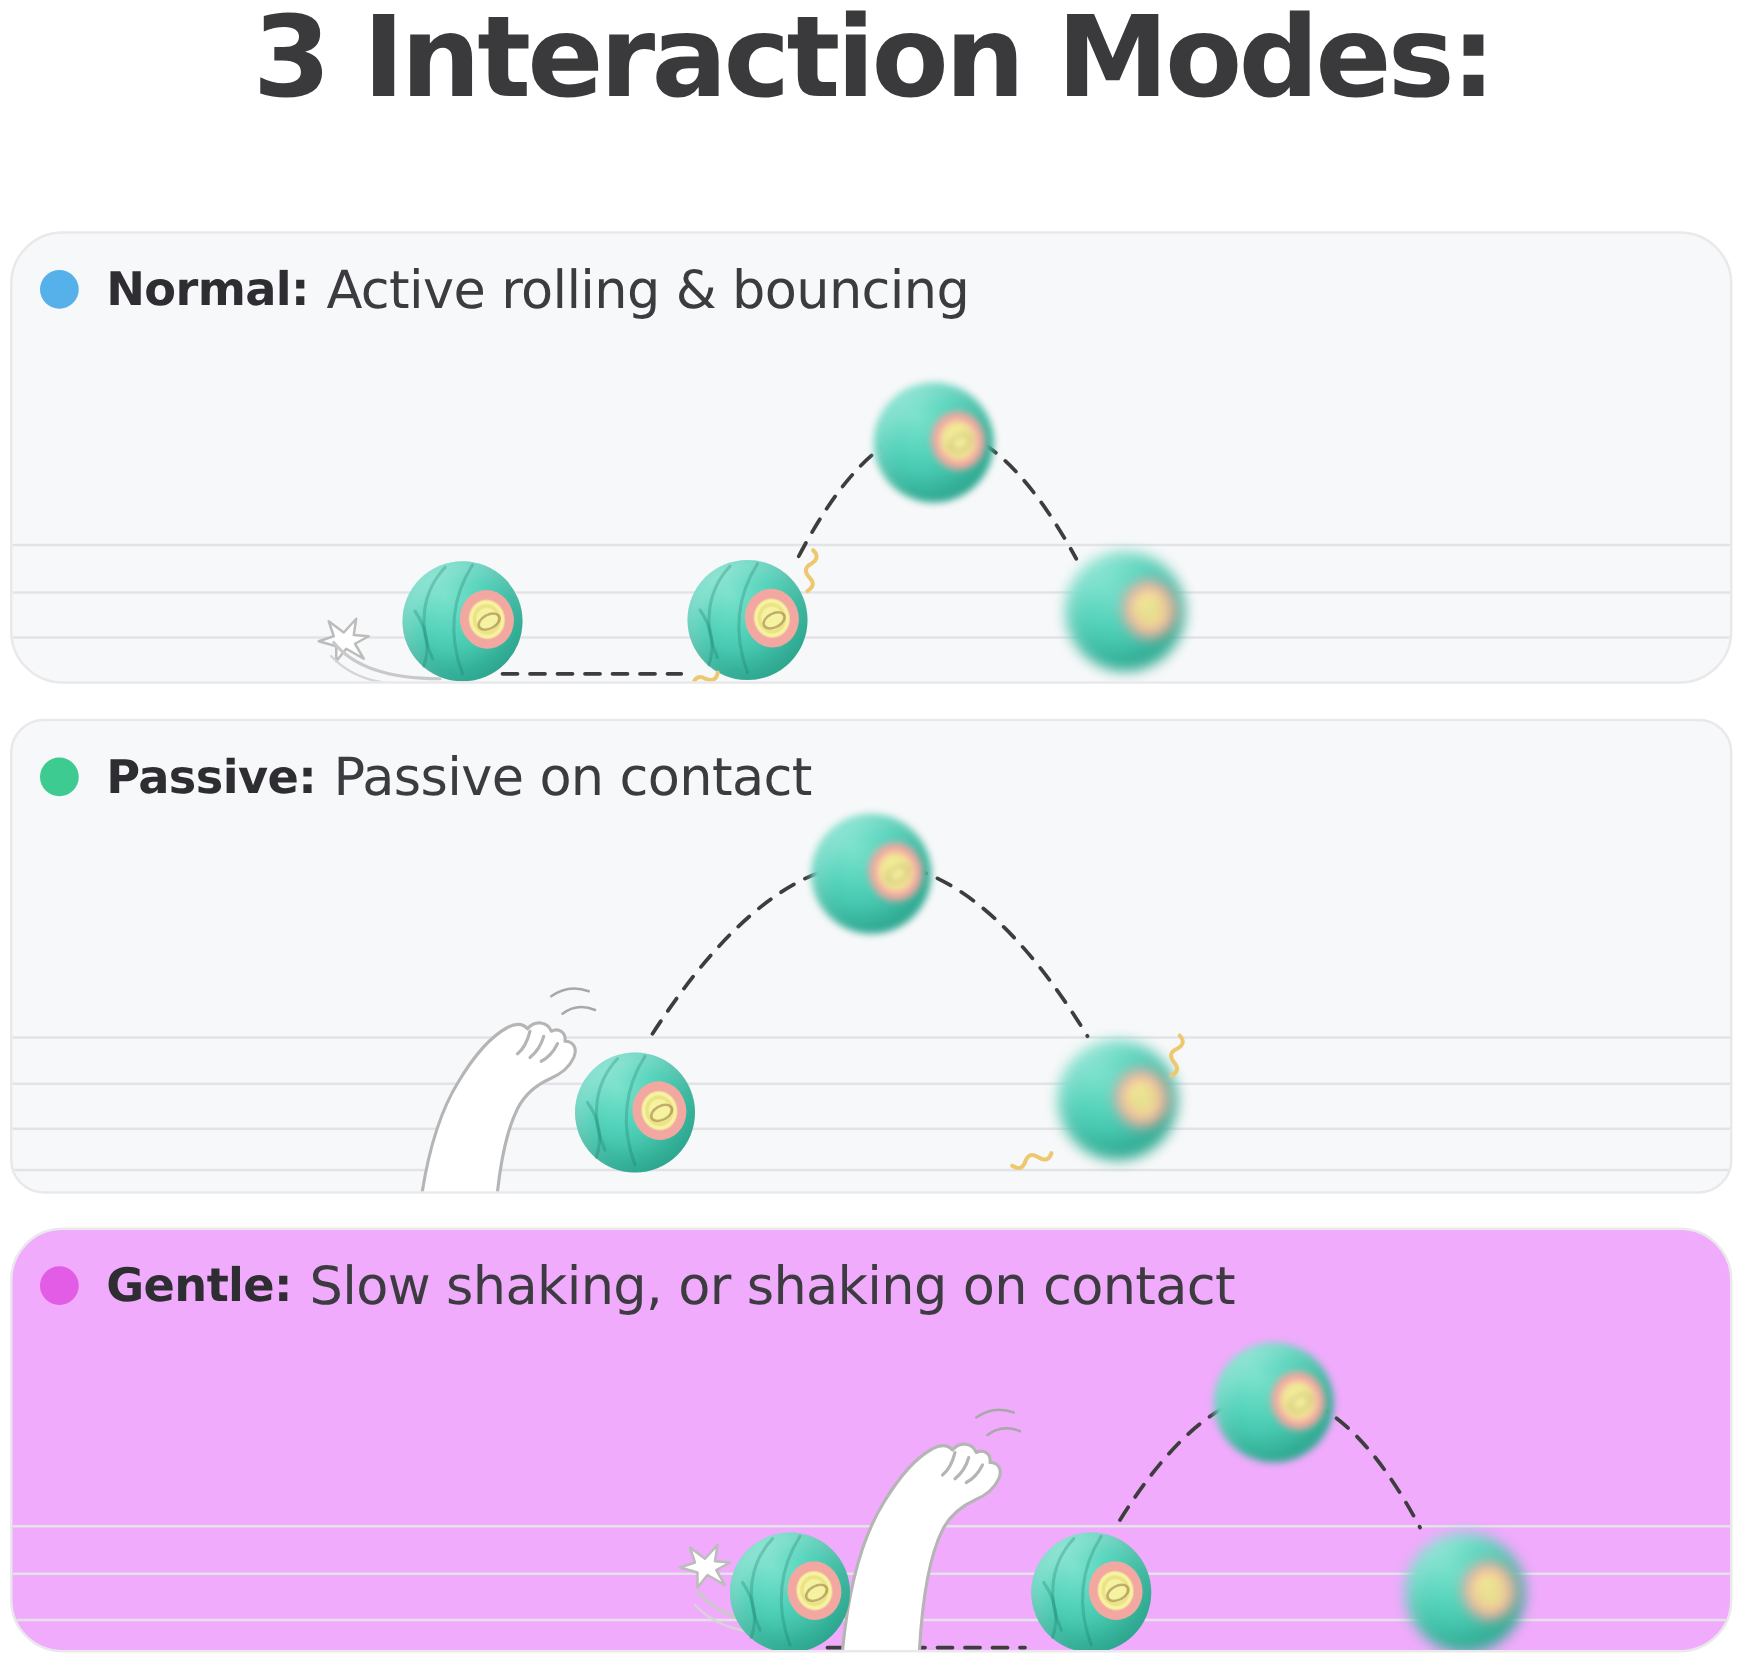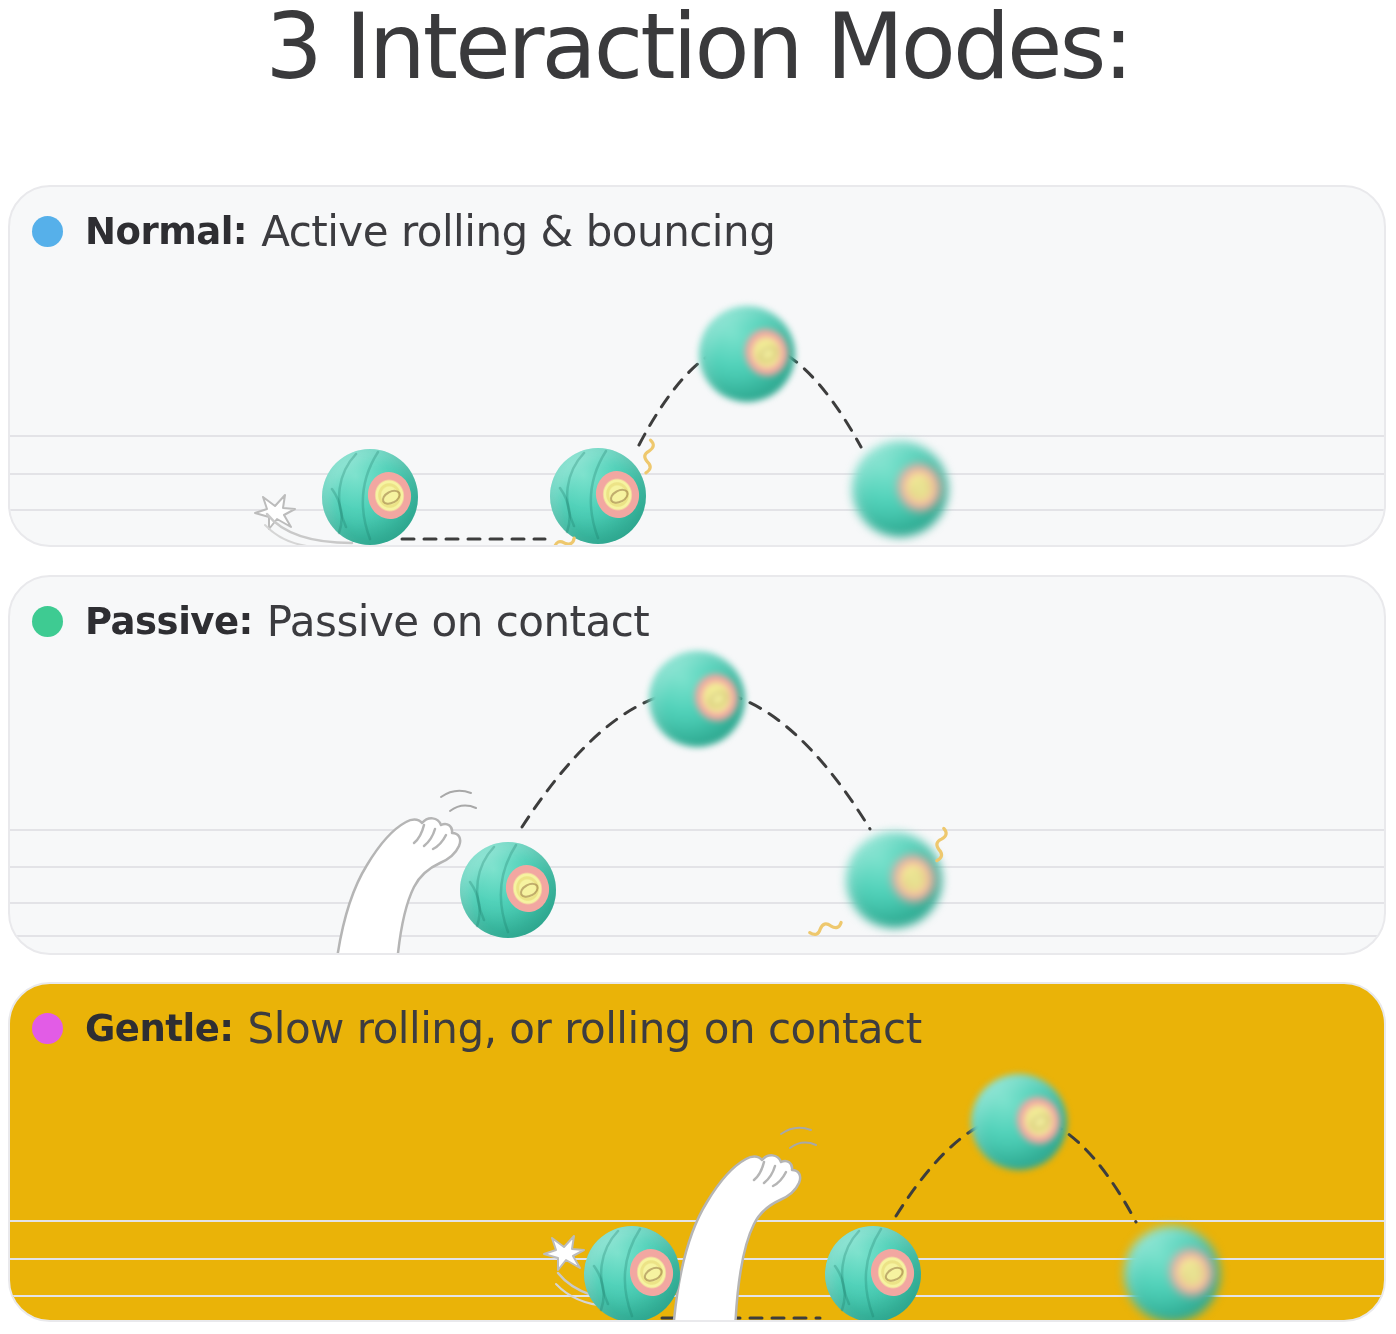--- a/index.html
+++ b/index.html
@@ -1,19 +1,19 @@
 <!DOCTYPE html>
 <html><head>
 <meta charset="utf-8">
 <style>
   html,body{margin:0;padding:0;background:#ffffff;}
   .stage{position:relative;width:1396px;height:1334px;overflow:hidden;
          font-family:"DejaVu Sans",sans-serif;}
   .title{position:absolute;top:0;left:0;right:0;margin:0;text-align:center;
-         font-size:90px;font-weight:400;letter-spacing:-3px;line-height:1.05;}
+         font-size:90px;font-weight:700;letter-spacing:-3px;line-height:1.05;}
   .panel{position:absolute;left:8px;width:1378px;border:2px solid #e9e9ec;
          border-radius:42px;background:#f7f8f9;overflow:hidden;box-sizing:border-box;}
   #p1{top:185px;height:362px;}
   #p2{top:575px;height:380px;}
   #p3{top:982px;height:340px;}
   .hdr{position:absolute;left:22px;top:20px;display:flex;align-items:center;gap:22px;z-index:6;}
   .dot{width:31px;height:31px;border-radius:50%;flex:0 0 auto;}
   .lbl{font-size:37px;font-weight:700;color:#2e2e32;letter-spacing:-0.5px;}
   .desc{font-size:42px;font-weight:400;color:#3c3c40;letter-spacing:-0.5px;margin-left:-8px;}
   .fl{position:absolute;left:0;right:0;height:2px;z-index:1;}
@@ -95,21 +95,21 @@
     </div>
 
     <svg class="squig" style="left:628px;top:250px;transform:rotate(8deg)" width="20" height="42" viewBox="0 0 20 42">
       <path d="M10,3 q7,5 0,11 q-7,5 0,11 q7,5 0,11" style="stroke: rgb(238, 200, 110);"></path>
     </svg>
     <svg class="squig" style="left:538px;top:338px;transform:rotate(64deg)" width="20" height="42" viewBox="0 0 20 42">
       <path d="M10,3 q7,5 0,11 q-7,5 0,11 q7,5 0,11" style="stroke: rgb(238, 200, 110);"></path>
     </svg>
   </section>
 
-  <section class="panel" id="p2" style="background-color: rgb(247, 248, 249); border-color: rgb(233, 233, 236);">
+  <section class="panel" id="p2" style="background-color: rgb(247, 248, 249); border-color: rgb(233, 233, 236); border-radius: 27px;">
     <header class="hdr">
       <span class="dot" style="background-color: rgb(62, 203, 146);"></span>
       <span class="lbl">Passive:</span>
       <span class="desc">Passive on contact</span>
     </header>
 
     <div class="fl" style="top: 252px; background-color: rgb(227, 227, 231);"></div>
     <div class="fl" style="top: 289px; background-color: rgb(227, 227, 231);"></div>
     <div class="fl" style="top: 325px; background-color: rgb(227, 227, 231);"></div>
     <div class="fl" style="top: 358px; background-color: rgb(227, 227, 231);"></div>
@@ -145,25 +145,25 @@
     </div>
 
     <svg class="squig" style="left:920px;top:248px;transform:rotate(12deg)" width="20" height="42" viewBox="0 0 20 42">
       <path d="M10,3 q7,5 0,11 q-7,5 0,11 q7,5 0,11" style="stroke: rgb(238, 200, 110);"></path>
     </svg>
     <svg class="squig" style="left:804px;top:330px;transform:rotate(72deg)" width="20" height="42" viewBox="0 0 20 42">
       <path d="M10,3 q7,5 0,11 q-7,5 0,11 q7,5 0,11" style="stroke: rgb(238, 200, 110);"></path>
     </svg>
   </section>
 
-  <section class="panel" id="p3" style="background-color: #eab308; border-color: rgb(233, 233, 236);">
+  <section class="panel" id="p3" style="background-color: #f0abfc; border-color: rgb(233, 233, 236);">
     <header class="hdr">
       <span class="dot" style="background-color: rgb(226, 92, 230);"></span>
       <span class="lbl">Gentle:</span>
-      <span class="desc">Slow rolling, or rolling on contact</span>
+      <span class="desc">Slow shaking, or shaking on contact</span>
     </header>
 
     <div class="fl" style="top: 236px; background-color: rgb(227, 227, 231);"></div>
     <div class="fl" style="top: 274px; background-color: rgb(227, 227, 231);"></div>
     <div class="fl" style="top: 311px; background-color: rgb(227, 227, 231);"></div>
 
     <svg class="traj" width="1378" height="340" viewBox="0 0 1378 340">
       <path class="dash" d="M652,334 H810" style="stroke: rgb(61, 61, 61);"></path>
       <path class="dash" d="M886,232 Q1014,28 1126,238" style="stroke: rgb(61, 61, 61);"></path>
     </svg>

